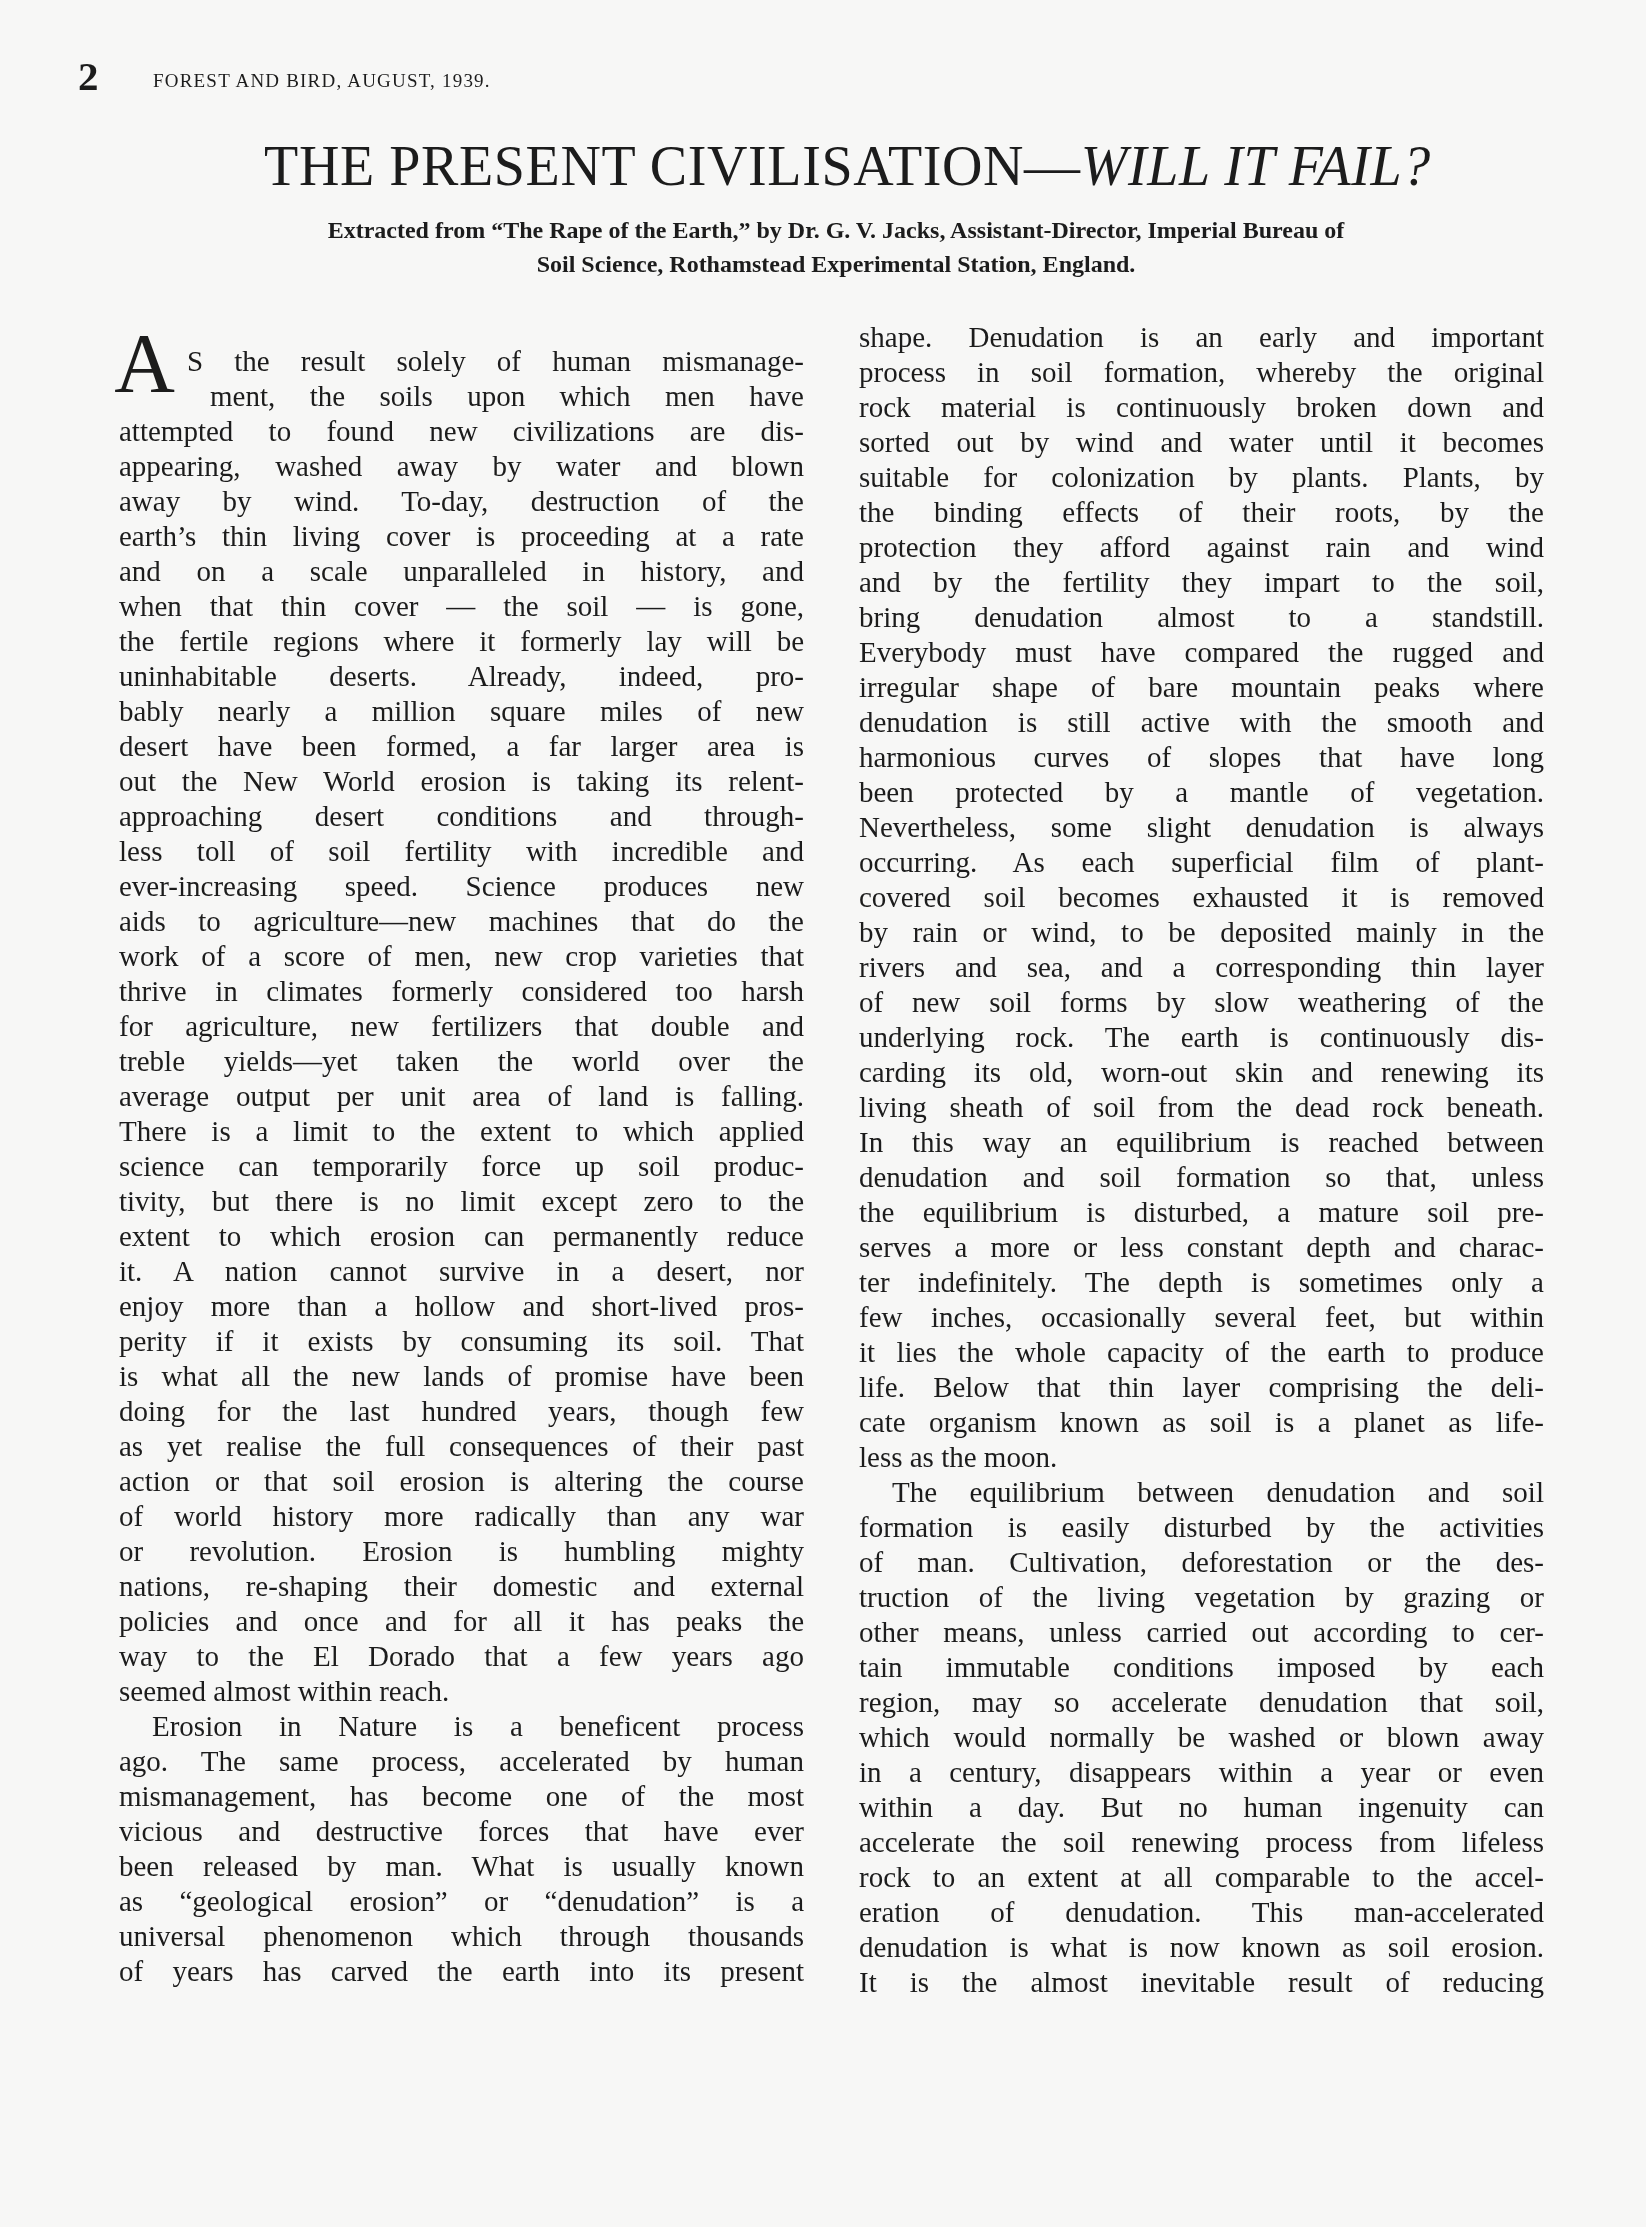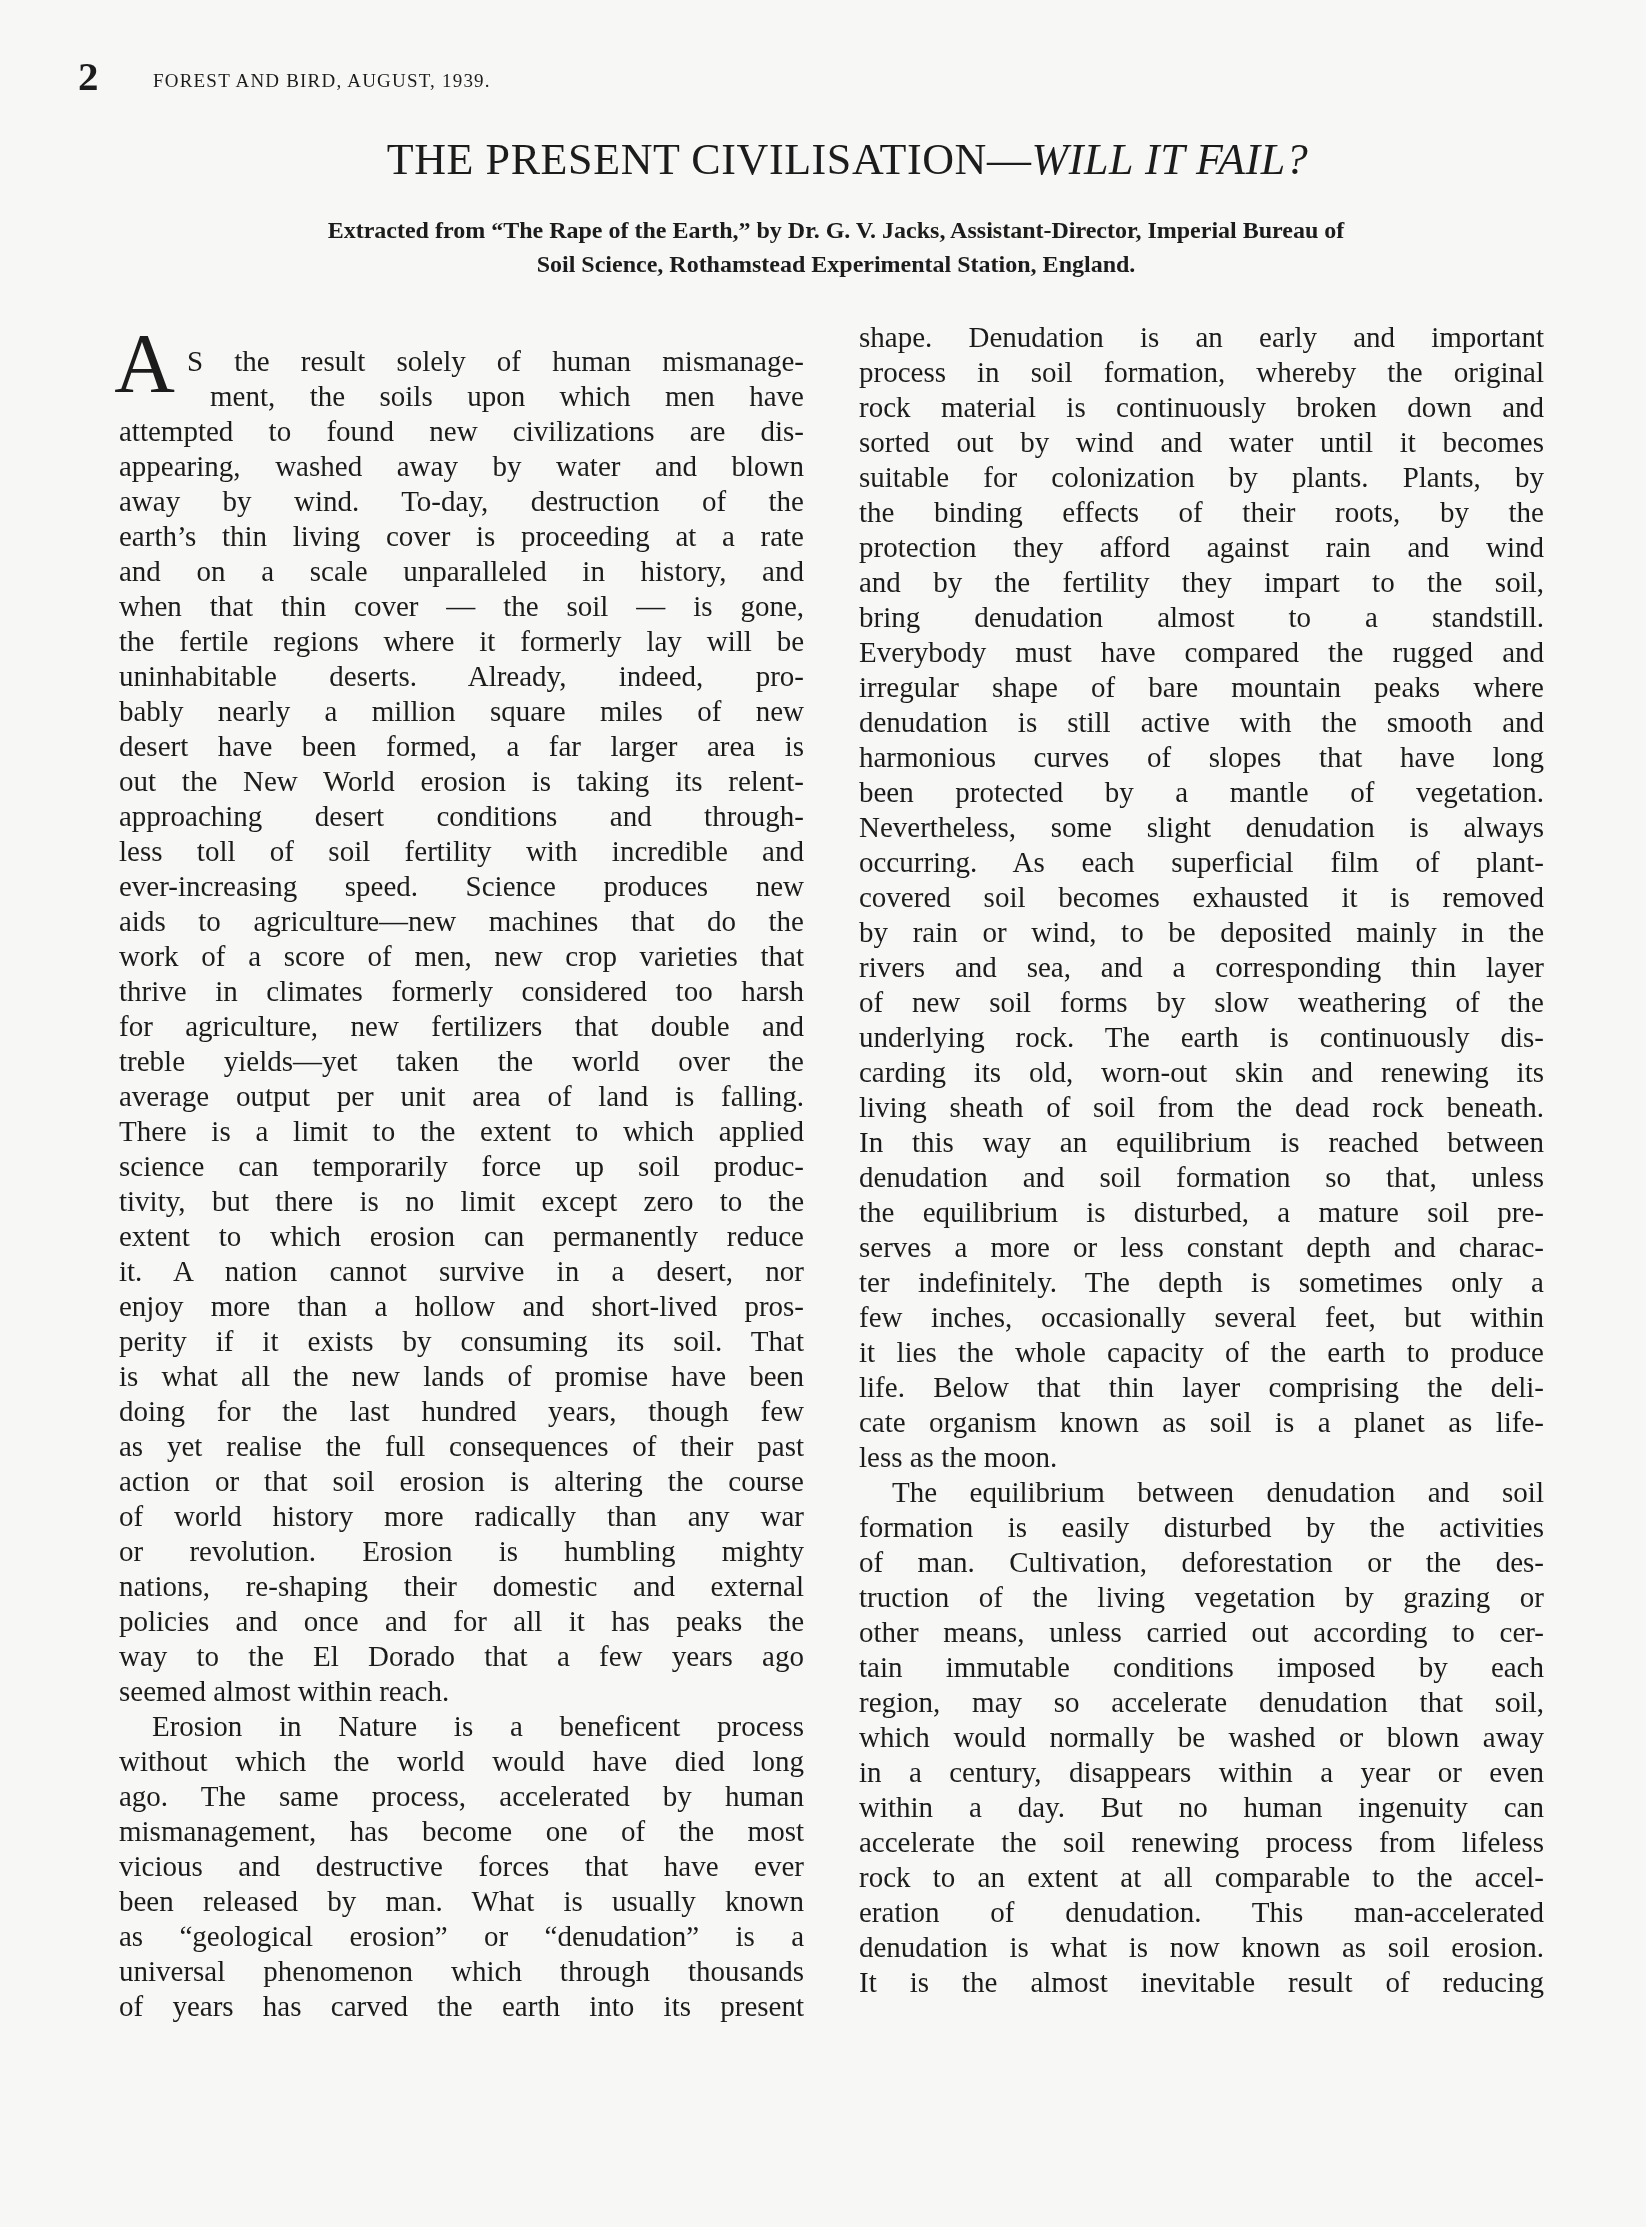--- a/index.html
+++ b/index.html
@@ -14,21 +14,21 @@
   .page-number {
     position: absolute; left: 78px; top: 56px;
     font-size: 41px; font-weight: bold; line-height: 1;
   }
   .running-head {
     position: absolute; left: 153px; top: 71px;
     font-size: 19px; letter-spacing: 1.2px; line-height: 1;
   }
   .title {
     position: absolute; left: 0; width: 1647px; top: 138px;
-    text-align: center; font-size: 44px; line-height: 1; letter-spacing: 0.6px;
+    text-align: center; font-size: 56px; line-height: 1; letter-spacing: 0.6px;
     white-space: nowrap;
     padding-left: 48px; box-sizing: border-box;
   }
   .title .italic { font-style: italic; }
   .subtitle {
     position: absolute; left: 109px; width: 1454px; top: 213px;
     text-align: center; font-size: 24px; font-weight: bold; line-height: 34px;
   }
   .column {
     position: absolute; top: 320px; width: 685px;
@@ -102,21 +102,20 @@
       <span class="line">doing for the last hundred years, though few</span>
       <span class="line">as yet realise the full consequences of their past</span>
       <span class="line">action or that soil erosion is altering the course</span>
       <span class="line">of world history more radically than any war</span>
       <span class="line">or revolution.  Erosion is humbling mighty</span>
       <span class="line">nations, re-shaping their domestic and external</span>
       <span class="line">policies and once and for all it has peaks the</span>
       <span class="line">way to the El Dorado that a few years ago</span>
       <span class="line last">seemed almost within reach.</span>
       <span class="line indent">Erosion in Nature is a beneficent process</span>
-      <span class="line">without which the world would have died long</span>
       <span class="line">ago.  The same process, accelerated by human</span>
       <span class="line">mismanagement, has become one of the most</span>
       <span class="line">vicious and destructive forces that have ever</span>
       <span class="line">been released by man.  What is usually known</span>
       <span class="line">as “geological erosion” or “denudation” is a</span>
       <span class="line">universal phenomenon which through thousands</span>
       <span class="line">of years has carved the earth into its present</span>
     </div>
   <div class="column col-right" id="col-right">
       <span class="line">shape.  Denudation is an early and important</span>

